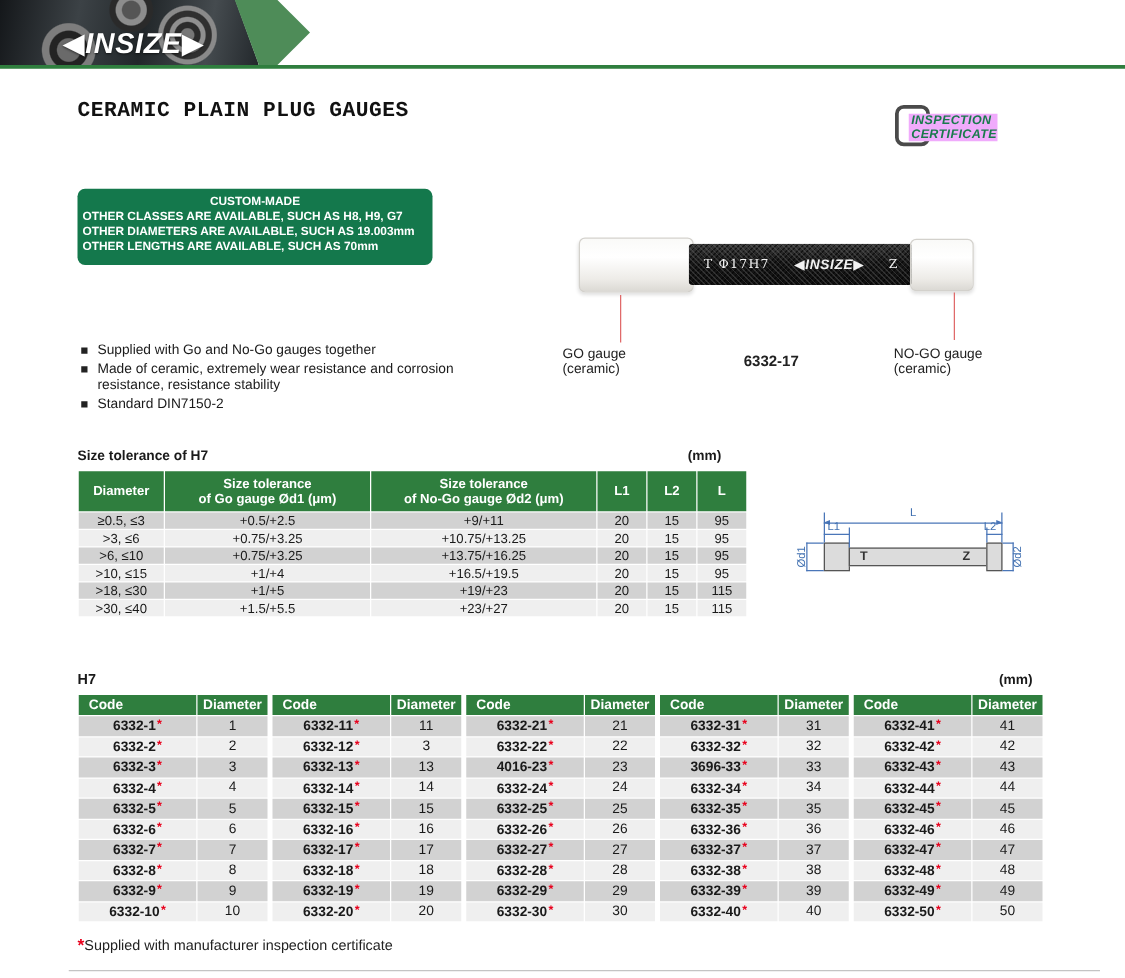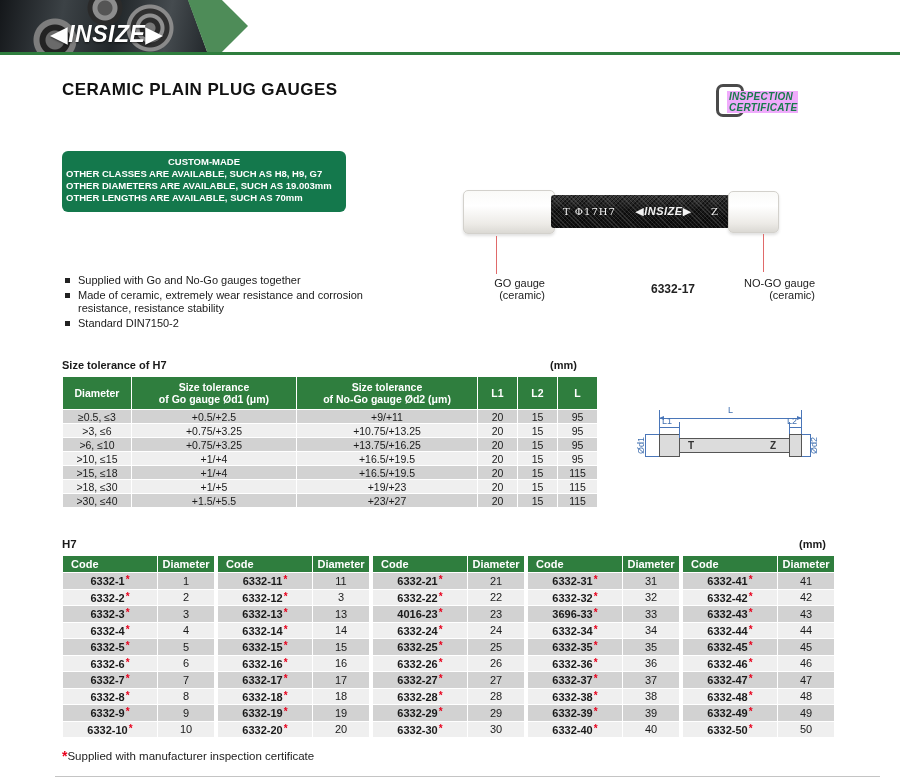--- a/index.html
+++ b/index.html
@@ -14,21 +14,21 @@
       radial-gradient(circle at 150px 28px,#777 0 5px,#2c2c2c 6px 10px,#909090 11px 14px,#303030 15px 19px,#8a8a8a 20px 23px,rgba(40,40,40,0) 24px),
       radial-gradient(circle at 55px 40px,#6a6a6a 0 9px,#232323 10px 15px,#7d7d7d 16px 21px,rgba(40,40,40,0) 22px),
       radial-gradient(circle at 105px 8px,#555 0 7px,#8d8d8d 8px 12px,#2a2a2a 13px 17px,rgba(40,40,40,0) 18px),
       linear-gradient(100deg,#14171a 0%,#3c4246 30%,#22272a 55%,#454b4f 80%,#23282c 100%);}
   .hdr-logo{position:absolute;left:50px;top:21px;font-style:italic;font-weight:bold;
     font-size:23px;color:#fff;letter-spacing:.5px;text-shadow:0 1px 2px rgba(0,0,0,.6);}
   .hdr-chevron{position:absolute;left:186px;top:0;width:62px;height:52px;background:#4e8c58;
     clip-path:polygon(3% 0,58% 0,100% 50%,58% 100%,34% 100%);}
   .hdr-line{position:absolute;left:0;top:52px;width:900px;height:3px;background:#2f7e3e;}
 
-  .title{position:absolute;left:62px;top:80px;font-size:17px;font-weight:bold;letter-spacing:.4px;color:#111;}
+  .title{position:absolute;left:62px;top:80px;font-size:17px;font-weight:bold;letter-spacing:.4px;color:#111;font-family:Liberation Mono, monospace;}
 
   
   .cert{position:absolute;left:714px;top:82px;width:130px;height:36px;}
   .cert-icon{position:absolute;left:2px;top:2px;width:22px;height:27px;
     border:3px solid #4a4a4a;border-radius:7px;}
   .cert-text{position:absolute;left:13px;top:9px;background:#f0abfc;padding-left:2px;
     color:#1a7a4c;font-weight:bold;font-style:italic;font-size:10px;line-height:11px;letter-spacing:.3px;}
 
   
   .custom-box{position:absolute;left:62px;top:151px;width:276px;height:53px;background:#14784c;
@@ -47,21 +47,21 @@
       repeating-linear-gradient(-45deg,rgba(0,0,0,.55) 0 1px,rgba(0,0,0,0) 1px 3px),
       linear-gradient(180deg,#3a3a3a,#181818 45%,#101010);
     display:flex;align-items:center;justify-content:space-between;padding:0 12px;box-sizing:border-box;}
   .handle span{color:#f2f2f2;font-size:10px;white-space:nowrap;}
   .mark-left{font-family:"DejaVu Serif",serif;letter-spacing:1px;}
   .mark-brand{font-style:italic;font-weight:bold;font-size:11px !important;letter-spacing:.5px;}
   .mark-right{font-family:"DejaVu Serif",serif;}
   .callout{position:absolute;width:1px;background:#e06a6a;}
   .co-go{left:496px;top:236px;height:38px;}
   .co-nogo{left:763px;top:234px;height:38px;}
-  .p-label{position:absolute;font-size:11px;line-height:12px;text-align:right;color:#222;}
+  .p-label{position:absolute;font-size:11px;line-height:12px;text-align:left;color:#222;}
   .pl-go{left:450px;top:277px;width:95px;}
   .pl-code{left:595px;top:283px;width:100px;font-weight:bold;font-size:12px;}
   .pl-nogo{left:715px;top:277px;width:100px;}
 
   
   .features{position:absolute;left:65px;top:274px;width:325px;font-size:11px;line-height:13.5px;}
   .features .feat{position:relative;padding-left:13px;margin-bottom:1px;}
   .features .feat::before{content:"";position:absolute;left:0;top:4px;width:5px;height:5px;background:#222;}
 
   
@@ -206,28 +206,20 @@
         </tr>
         <tr>
           <td>&gt;10, ≤15</td>
           <td>+1/+4</td>
           <td>+16.5/+19.5</td>
           <td>20</td>
           <td>15</td>
           <td>95</td>
         </tr>
         <tr>
-          <td>&gt;15, ≤18</td>
-          <td>+1/+4</td>
-          <td>+16.5/+19.5</td>
-          <td>20</td>
-          <td>15</td>
-          <td>115</td>
-        </tr>
-        <tr>
           <td>&gt;18, ≤30</td>
           <td>+1/+5</td>
           <td>+19/+23</td>
           <td>20</td>
           <td>15</td>
           <td>115</td>
         </tr>
         <tr>
           <td>&gt;30, ≤40</td>
           <td>+1.5/+5.5</td>

